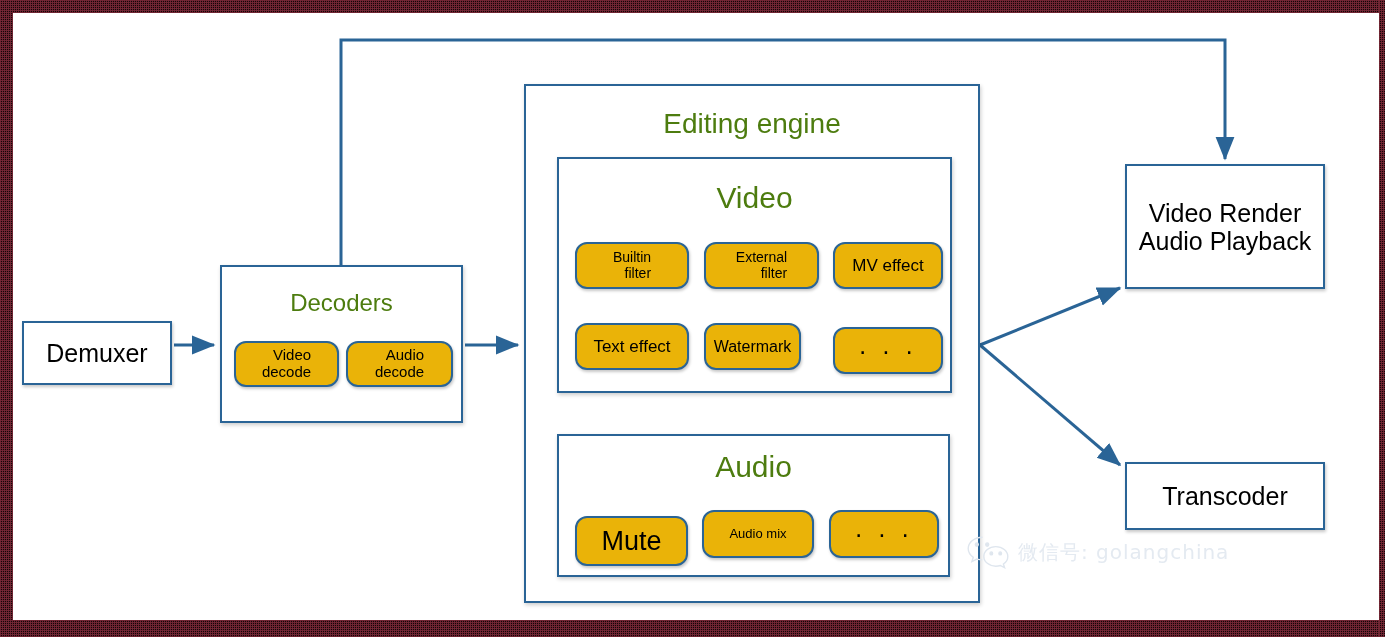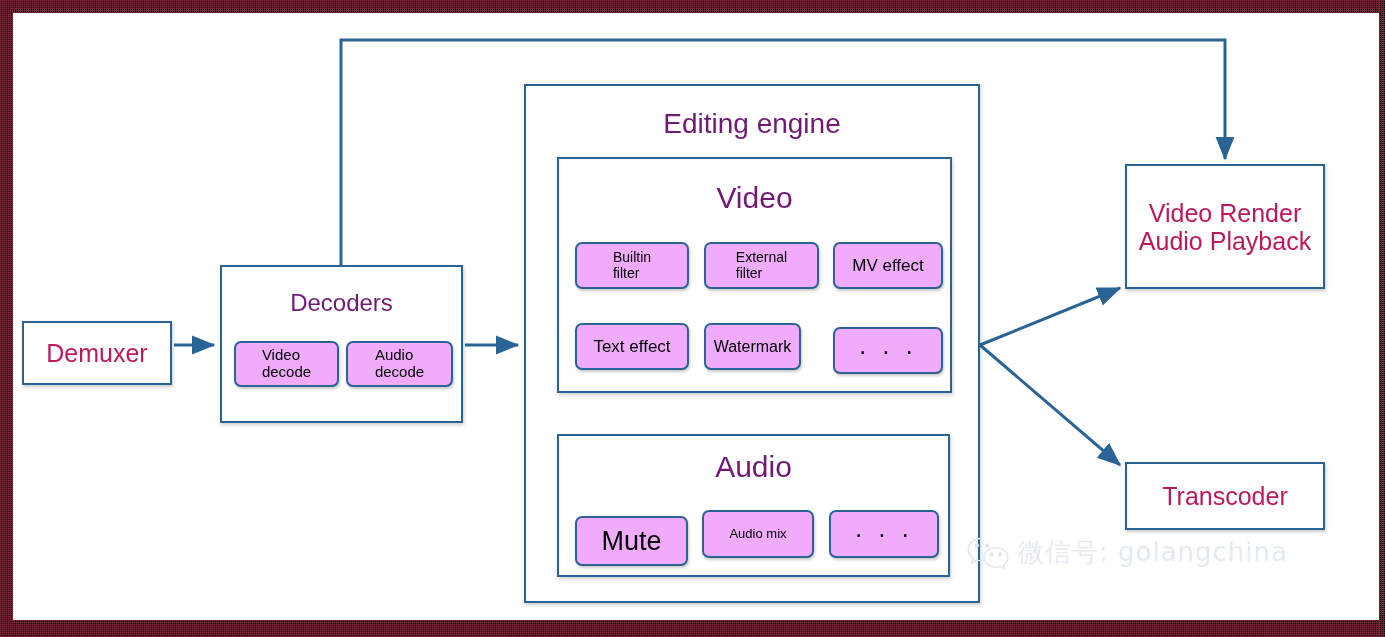--- a/index.html
+++ b/index.html
@@ -32,47 +32,47 @@
   .box {
     position: absolute;
     box-sizing: border-box;
     background: #ffffff;
     border: 2px solid #2a6496;
     box-shadow: 1px 2px 3px rgba(0,0,0,0.22);
     display: flex;
     align-items: center;
     justify-content: center;
     text-align: center;
-    color: #be185d;
+    color: #000000;
     line-height: 1.12;
   }
   .group {
     position: absolute;
     box-sizing: border-box;
     background: #ffffff;
     border: 2px solid #2a6496;
     box-shadow: 1px 2px 4px rgba(0,0,0,0.20);
   }
   .group-title {
     position: absolute;
     left: 0; right: 0;
     text-align: center;
-    color: #701a75;
+    color: #4d7c0f;
   }
   .pill {
     position: absolute;
     box-sizing: border-box;
-    background: #f0abfc;
+    background: #eab308;
     border: 2px solid #2a6496;
-    border-radius: 7px;
+    border-radius: 12px;
     box-shadow: 1px 2px 3px rgba(0,0,0,0.22);
     display: flex;
     align-items: center;
     justify-content: center;
-    text-align: left;
+    text-align: right;
     color: #000;
     line-height: 1.12;
   }
 
   
   #demuxer      { left:22px;  top:321px; width:150px; height:64px; font-size:25px; }
   #decoders     { left:220px; top:265px; width:243px; height:158px; display:block; }
   #decoders-title { top:22px;  font-size:24px; }
   #video-decode { left:12px;  top:74px;  width:105px; height:46px; font-size:15px; }
   #audio-decode { left:124px; top:74px;  width:107px; height:46px; font-size:15px; }
@@ -104,21 +104,21 @@
 
   
   #watermark {
     position: absolute;
     left: 966px;
     top: 535px;
     display: flex;
     align-items: center;
     gap: 8px;
     color: #dfe6ee;
-    font-size: 26px;
+    font-size: 20px;
     white-space: nowrap;
     text-shadow: 0 1px 0 rgba(255,255,255,0.9);
   }
   #watermark .wm-text {
     font-family: "DejaVu Sans", sans-serif;
     color: #e4eaf1;
     letter-spacing: 1px;
   }
 </style>
 </head>

